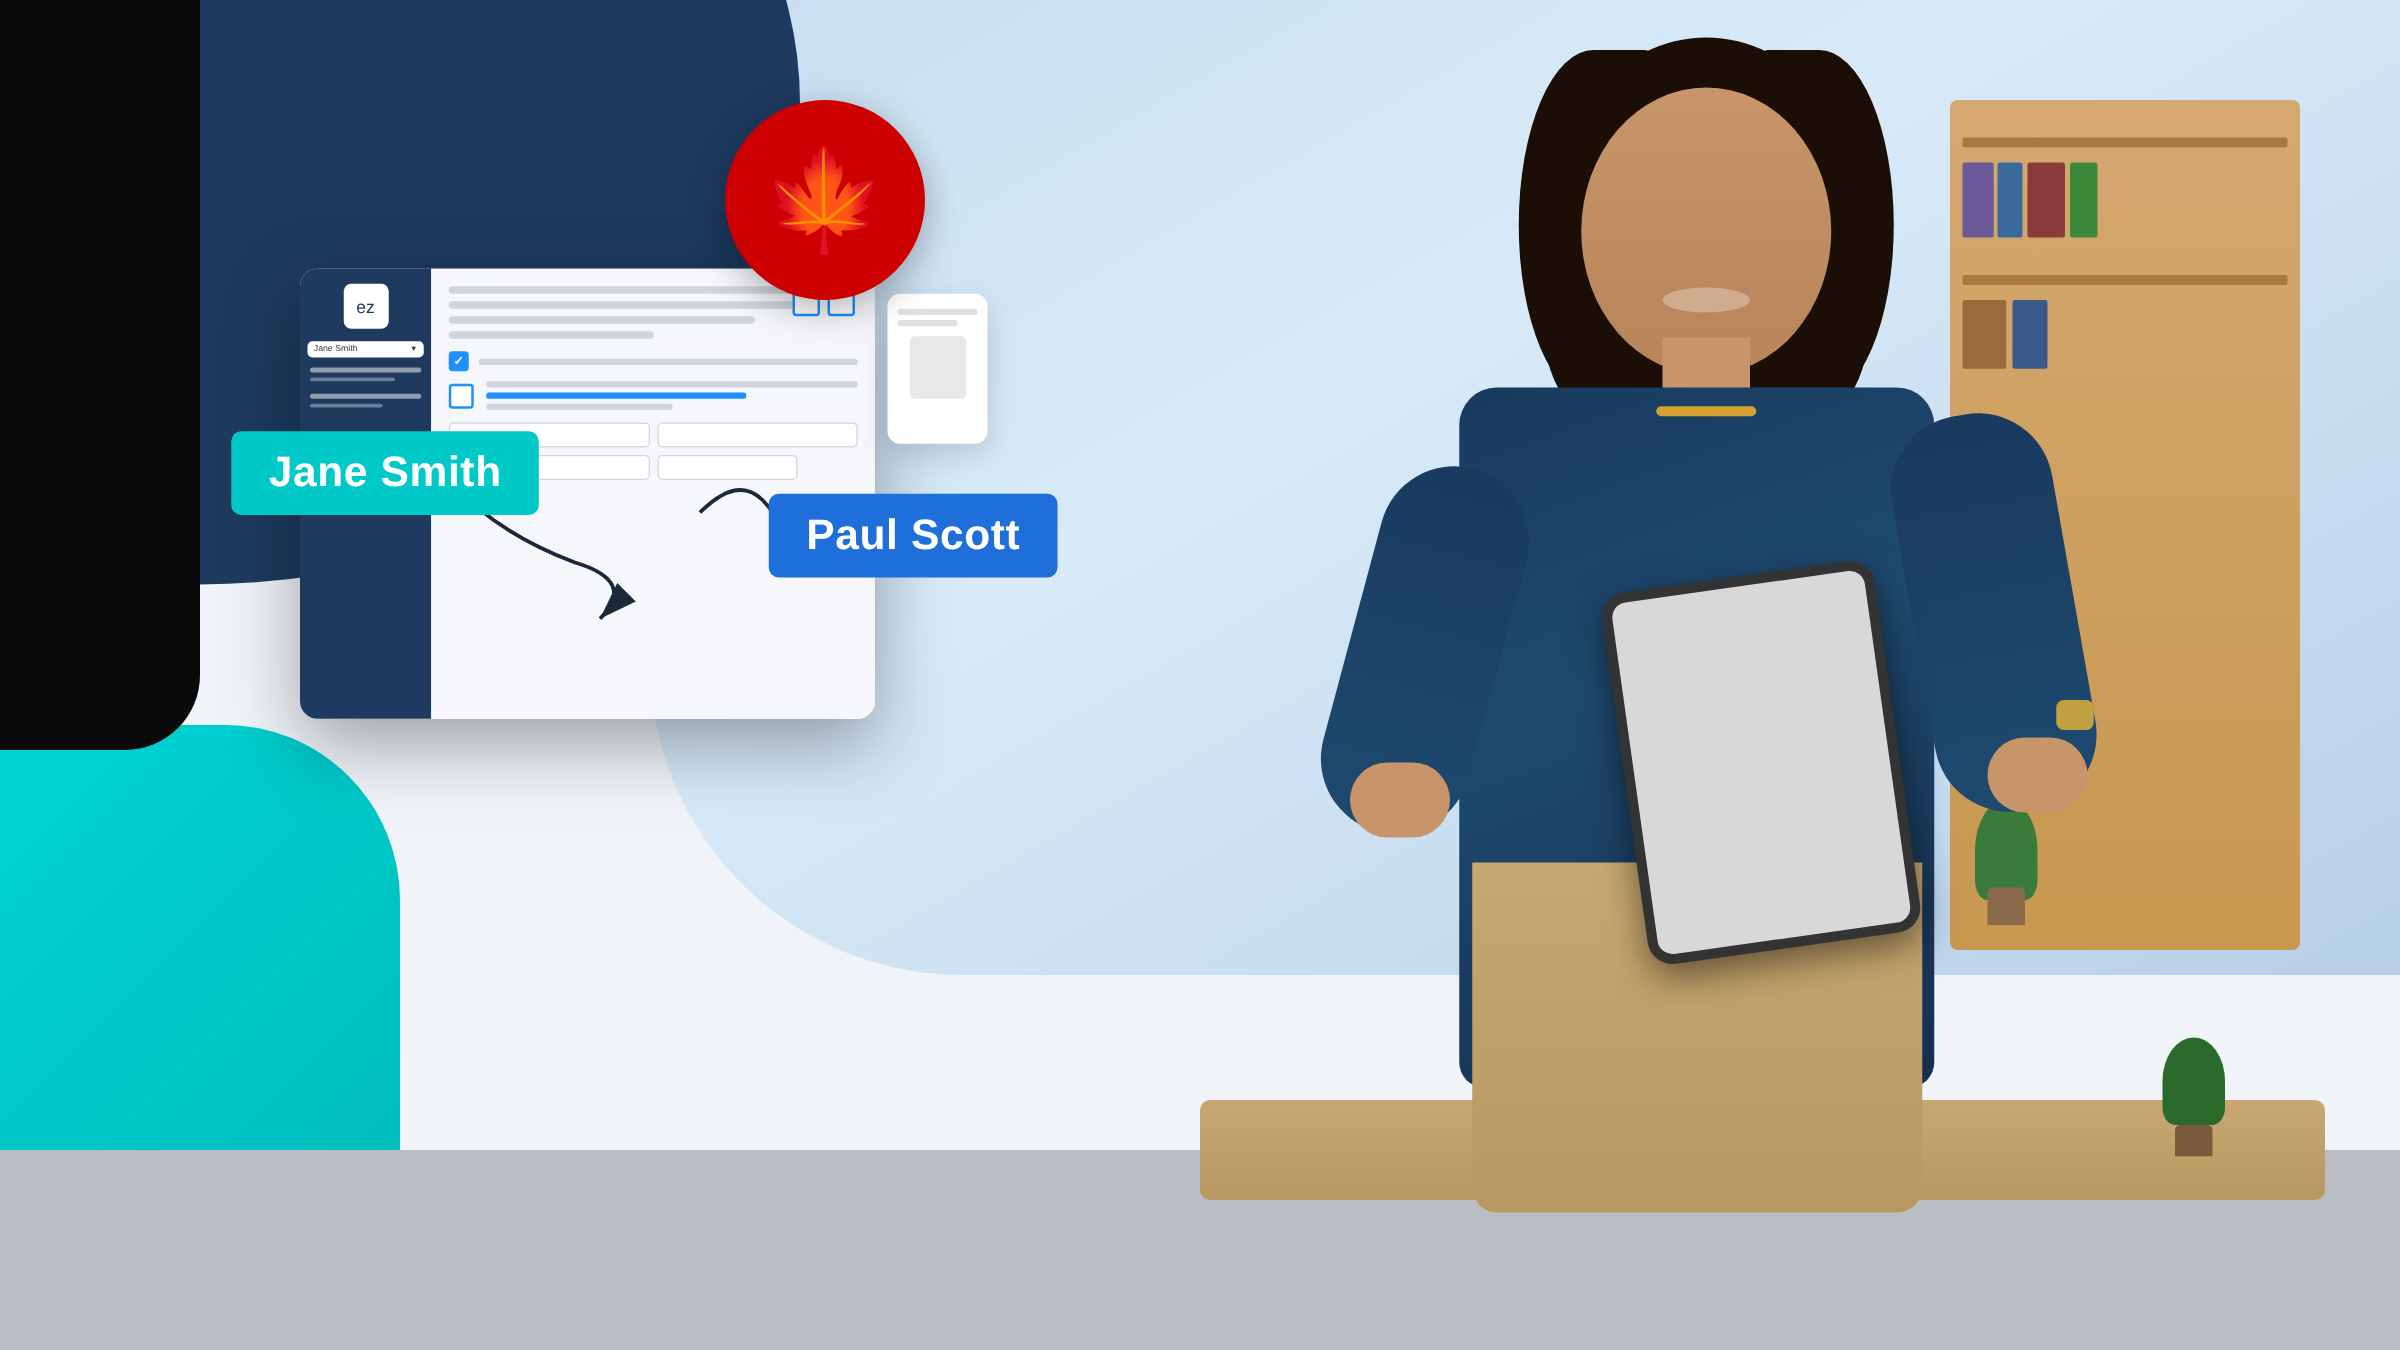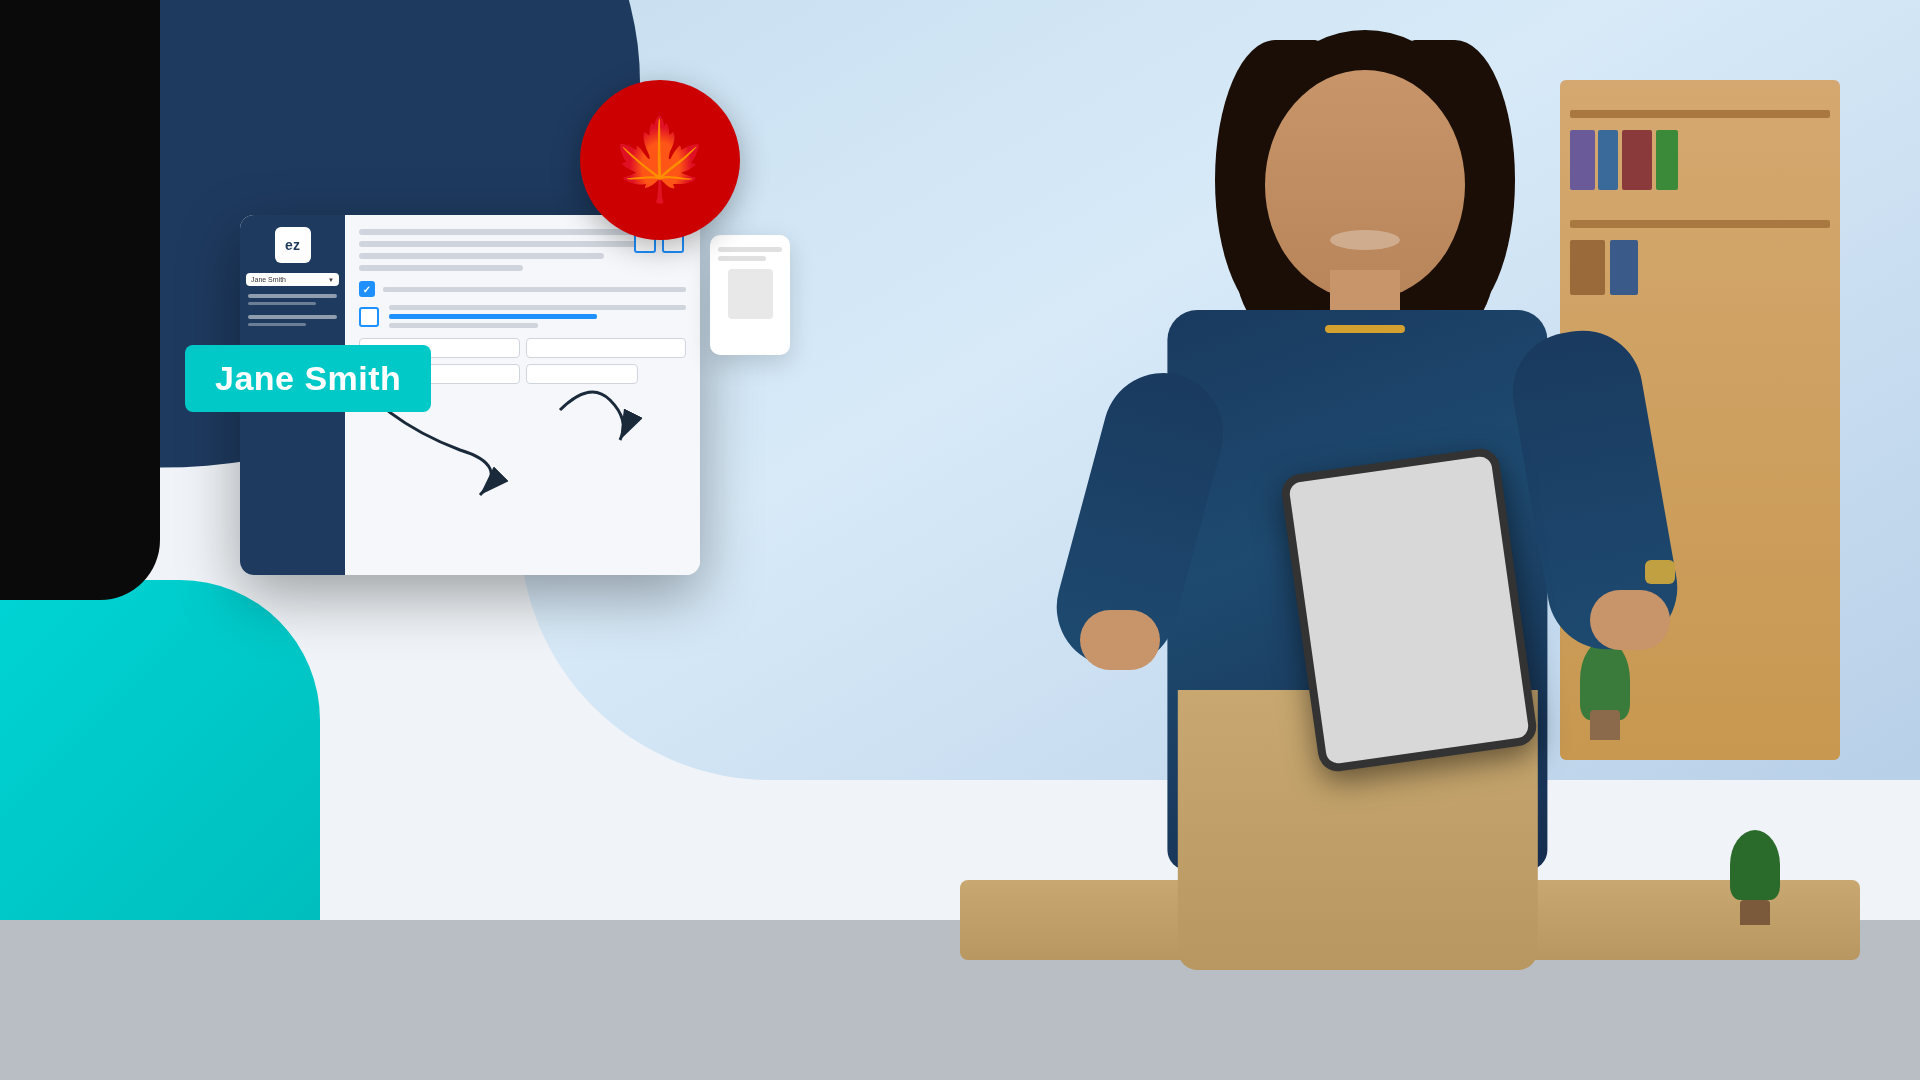--- a/index.html
+++ b/index.html
@@ -310,21 +310,21 @@
       background: #1e3a5f;
       border-radius: 14px 0 0 14px;
     ">
 
       <div style="
         width: 36px; height: 36px;
         background: white;
         border-radius: 6px;
         margin: 12px auto 10px;
         display: flex; align-items: center; justify-content: center;
-        font-size: 14px; font-weight: 700; color: #1e3a5f;
+        font-size: 14px; font-weight: 400; color: #1e3a5f;
       ">
         <span>ez</span>
       </div>
 
       <div style="
         background: white;
         border-radius: 4px;
         margin: 0 6px 8px;
         padding: 3px 5px;
         font-size: 7px;
@@ -439,14 +439,29 @@
     font-weight: 700;
     padding: 14px 30px;
     border-radius: 8px;
     z-index: 30;
     white-space: nowrap;
     letter-spacing: 0.5px;
   ">
     <span>Jane Smith</span>
   </div>
 
+  <div style="
+    position: absolute;
+    top: 395px; left: 615px;
+    background: #1e6fd9;
+    color: white;
+    font-size: 34px;
+    font-weight: 700;
+    padding: 14px 30px;
+    border-radius: 8px;
+    z-index: 30;
+    white-space: nowrap;
+    letter-spacing: 0.5px;
+  ">
+    <span>Paul Scott</span>
+  </div>
 
 </div>
 
 </body></html>

